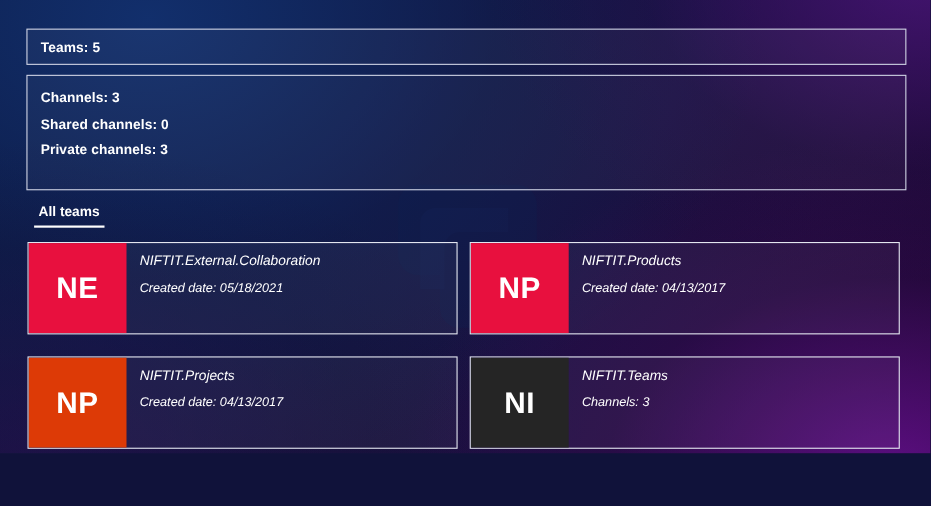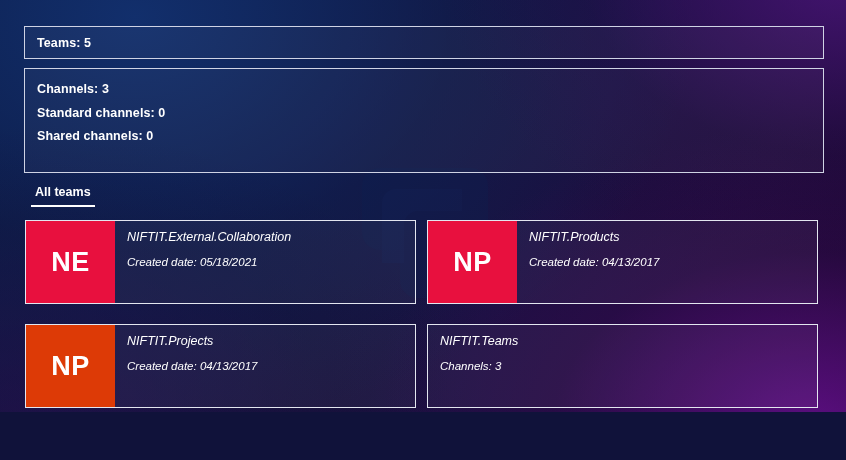--- a/index.html
+++ b/index.html
@@ -161,22 +161,22 @@
       <path d="M40 26 h64 v22 h-44 a14 14 0 0 0 -14 14 v38 h-22 v-60 a14 14 0 0 1 14 -14 z" fill="#132d66" opacity="0.55"></path>
     </svg>
   </div>
 
   <div class="panel" id="panel-teams">
     <div class="stat-line">Teams: 5</div>
   </div>
 
   <div class="panel" id="panel-channels">
     <div class="stat-line">Channels: 3</div>
-    <div class="stat-line">Standard channels: 0</div>
     <div class="stat-line">Shared channels: 0</div>
+    <div class="stat-line">Private channels: 3</div>
   </div>
 
   <div class="tabs">
     <div class="tab active">All teams</div>
   </div>
 
   <div class="cards">
 
     <div class="card">
       <div class="card-avatar" style="background-color: rgb(232, 16, 62);">NE</div>
@@ -196,20 +196,21 @@
 
     <div class="card">
       <div class="card-avatar" style="background-color: rgb(221, 58, 6);">NP</div>
       <div class="card-body">
         <div class="card-title">NIFTIT.Projects</div>
         <div class="card-meta">Created date: 04/13/2017</div>
       </div>
     </div>
 
     <div class="card">
+      <div class="card-avatar" style="background-color: rgb(37, 37, 37);">NI</div>
       <div class="card-body">
         <div class="card-title">NIFTIT.Teams</div>
         <div class="card-meta">Channels: 3</div>
       </div>
     </div>
 
   </div>
 </div>
 
 </body></html>

